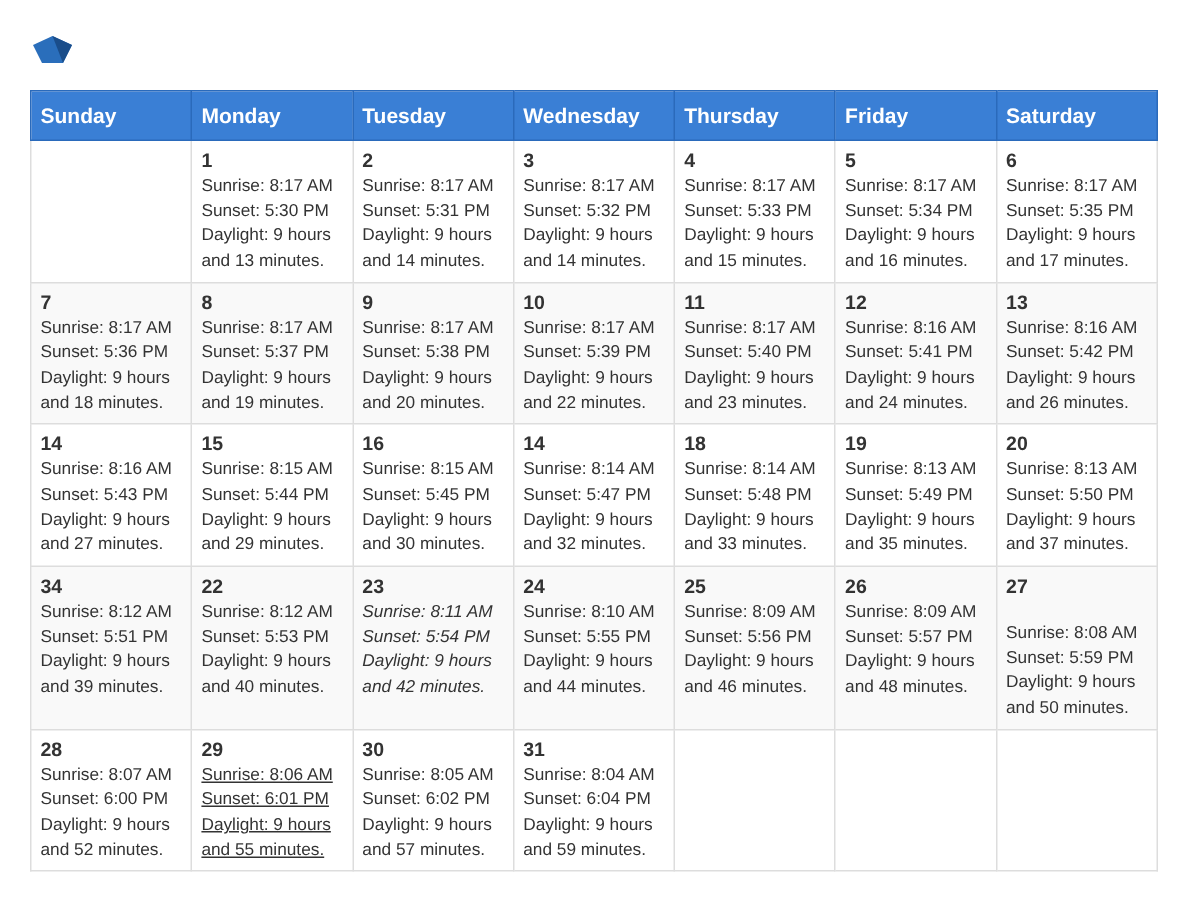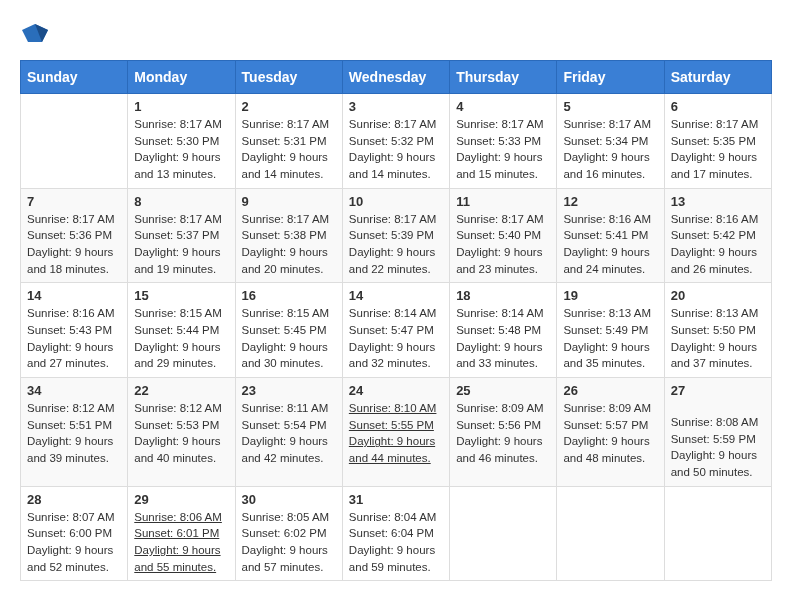--- a/index.html
+++ b/index.html
@@ -284,28 +284,28 @@
         </td>
         <td>
           <div class="day-number">22</div>
           <div class="day-info" style="white-space: pre-line;">Sunrise: 8:12 AM
 Sunset: 5:53 PM
 Daylight: 9 hours
 and 40 minutes.</div>
         </td>
         <td>
           <div class="day-number">23</div>
-          <div class="day-info" style="white-space: pre-line;">Sunrise: 8:11 AM
+          <div class="day-info" style="white-space: pre-line; font-style: italic;">Sunrise: 8:11 AM
 Sunset: 5:54 PM
 Daylight: 9 hours
 and 42 minutes.</div>
         </td>
         <td>
           <div class="day-number">24</div>
-          <div class="day-info" style="white-space: pre-line; text-decoration: underline;">Sunrise: 8:10 AM
+          <div class="day-info" style="white-space: pre-line;">Sunrise: 8:10 AM
 Sunset: 5:55 PM
 Daylight: 9 hours
 and 44 minutes.</div>
         </td>
         <td>
           <div class="day-number">25</div>
           <div class="day-info" style="white-space: pre-line;">Sunrise: 8:09 AM
 Sunset: 5:56 PM
 Daylight: 9 hours
 and 46 minutes.</div>

